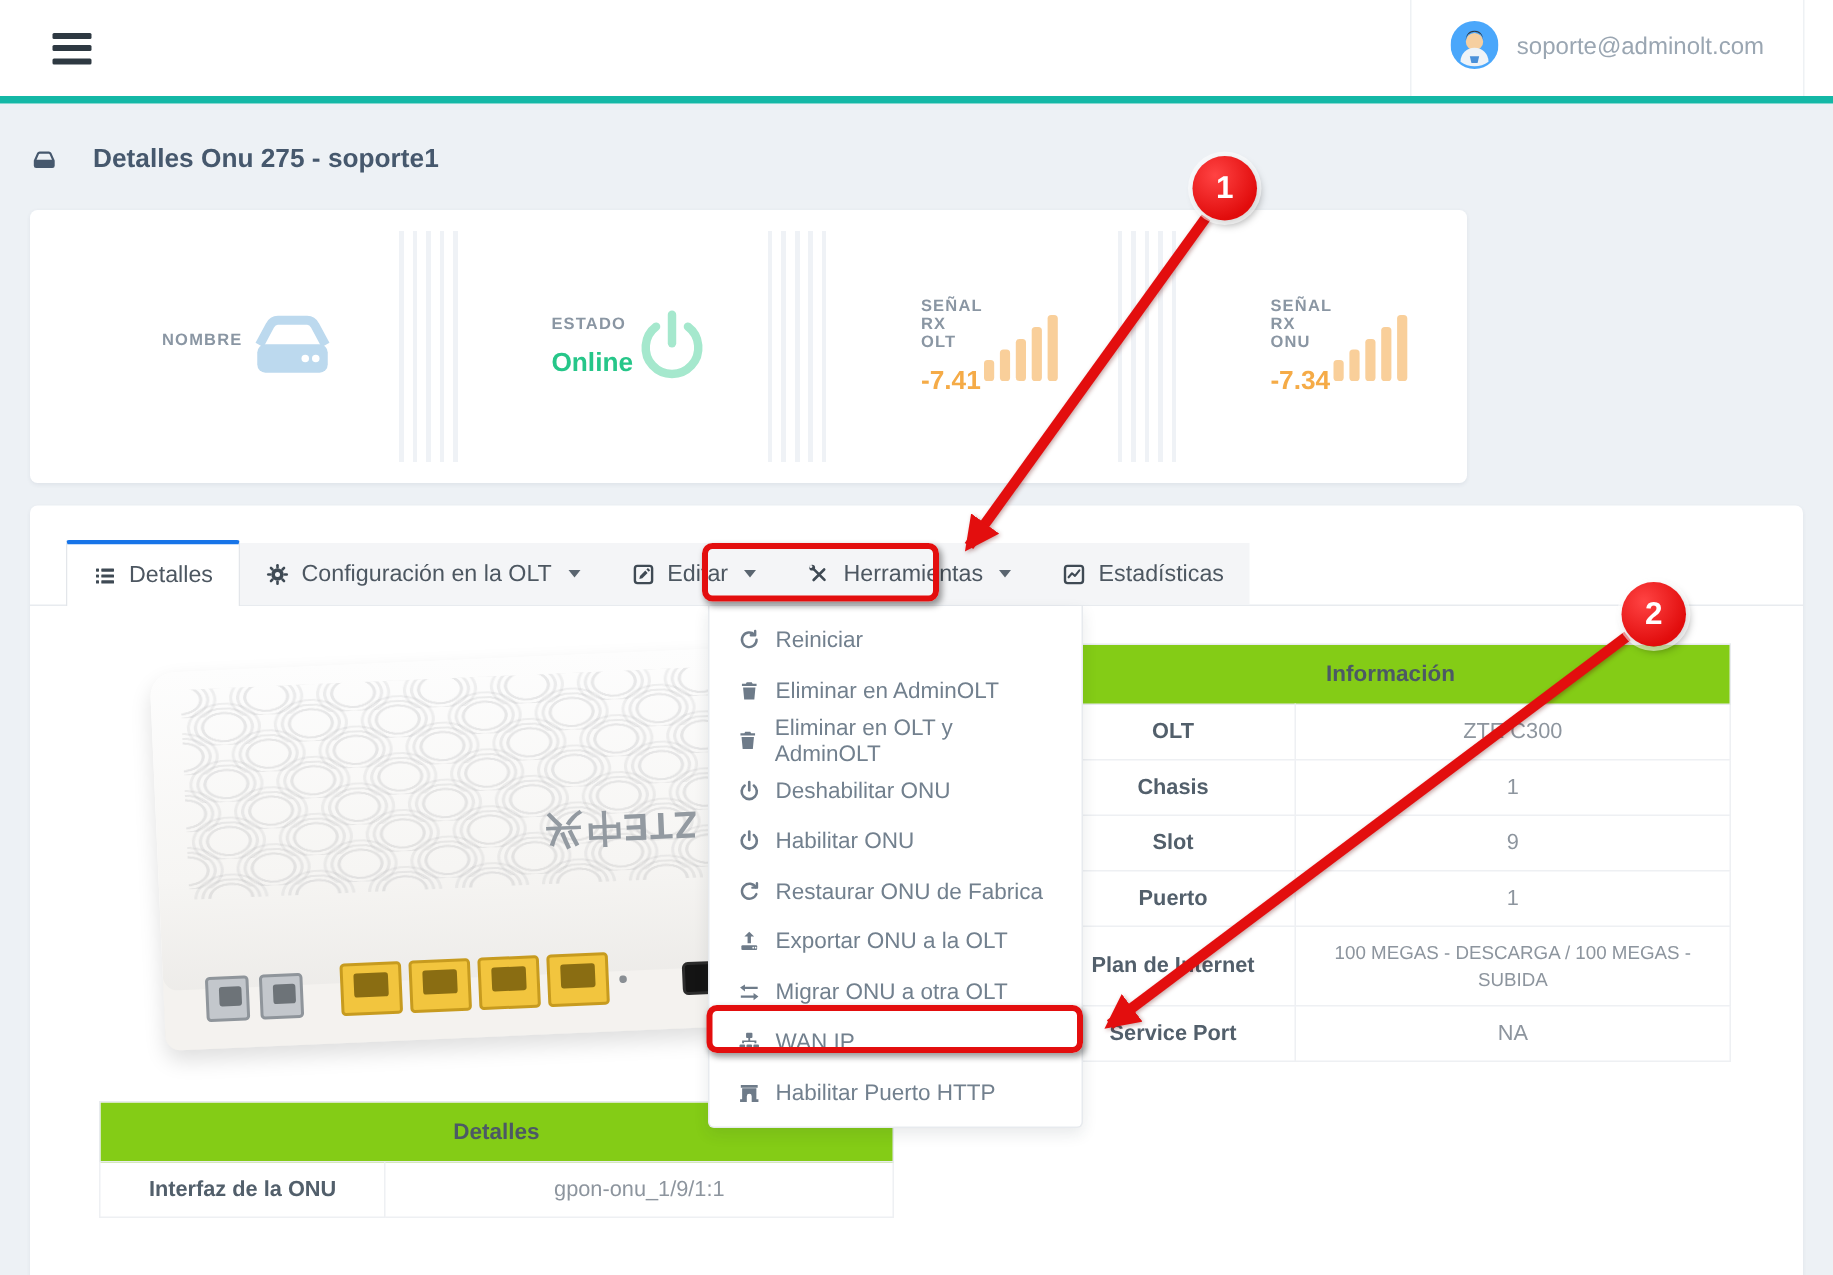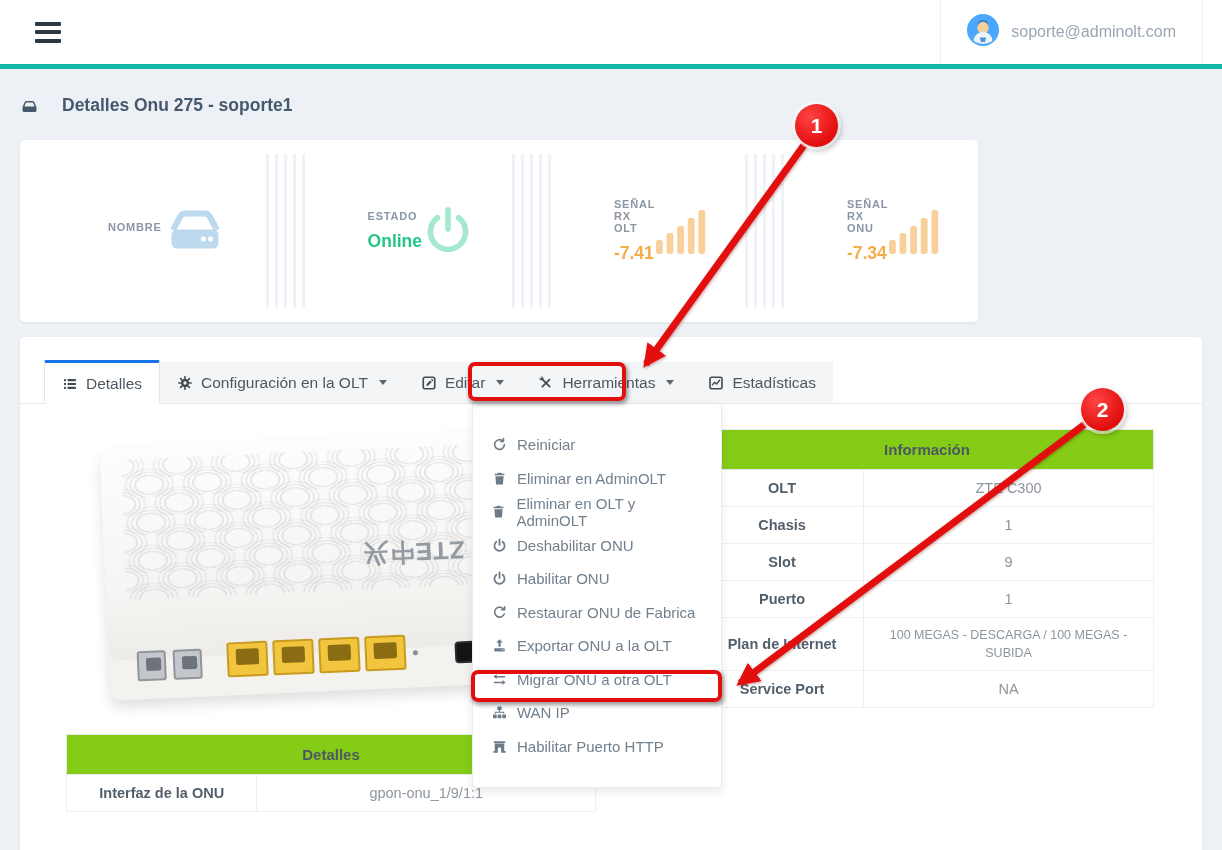--- a/index.html
+++ b/index.html
@@ -82,21 +82,21 @@
   .port-phone{ width:33px; height:30px; background:#c3c7cc; border:2px solid #8f959b; border-radius:3px; position:relative; }
   .port-phone::after{ content:""; position:absolute; left:7px; top:5px; width:15px; height:13px; background:#6d7378; border-radius:2px; }
   .port-lan{ width:41px; height:35px; background:#f2c53e; border:2px solid #c79b1f; border-radius:3px; position:relative; }
   .port-lan::after{ content:""; position:absolute; left:7px; top:5px; width:23px; height:16px; background:#8a6d12; border-radius:2px; }
   .lan-group{ display:flex; gap:5px; margin-left:18px; }
   .reset-hole{ width:5px; height:5px; border-radius:50%; background:#8a8f94; margin:0 0 14px auto; }
   .port-power{ width:30px; height:22px; background:#141414; border-radius:4px; margin:0 6px 4px 30px; border:2px solid #2c2c2c; }
   
   .dropdown{ position:absolute; left:472px; top:404px; width:250px; background:#fff;
     border:1px solid #e7eaee; border-top:none; border-radius:0 0 4px 4px;
-    box-shadow:0 4px 10px rgba(30,45,60,.10); padding:24px 0; z-index:5; }
+    box-shadow:0 4px 10px rgba(30,45,60,.10); padding:6px 0; z-index:5; }
   .dd-item{ display:flex; align-items:center; gap:9px; height:33.5px; padding:0 17px;
     font-size:15px; color:#72808e; cursor:pointer; }
   .dd-item .dd-ic{ width:18px; display:flex; justify-content:center; color:#6e7b89; }
   .dd-item svg{ width:15px; height:15px; }
   
   .ann-box{ position:absolute; border:4px solid #e30e0e; border-radius:7px;
     box-shadow:1.5px 2.5px 4px rgba(0,0,0,.4); z-index:6; pointer-events:none; }
   .hl-herr{ left:468px; top:362px; width:158px; height:39px; }
   .hl-wan{ left:471px; top:670px; width:251px; height:32px; }
   .ann-circle{ position:absolute; width:43px; height:43px; border-radius:50%;

